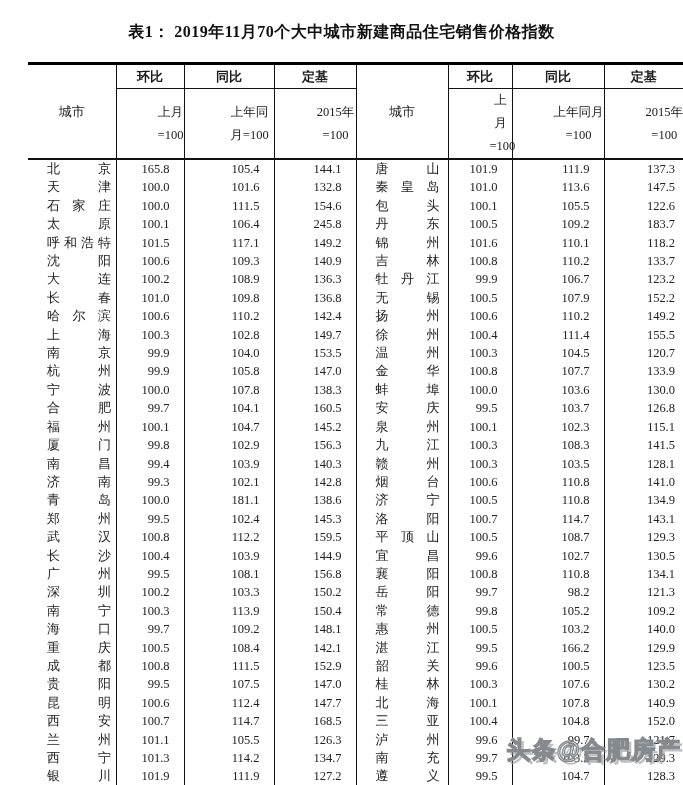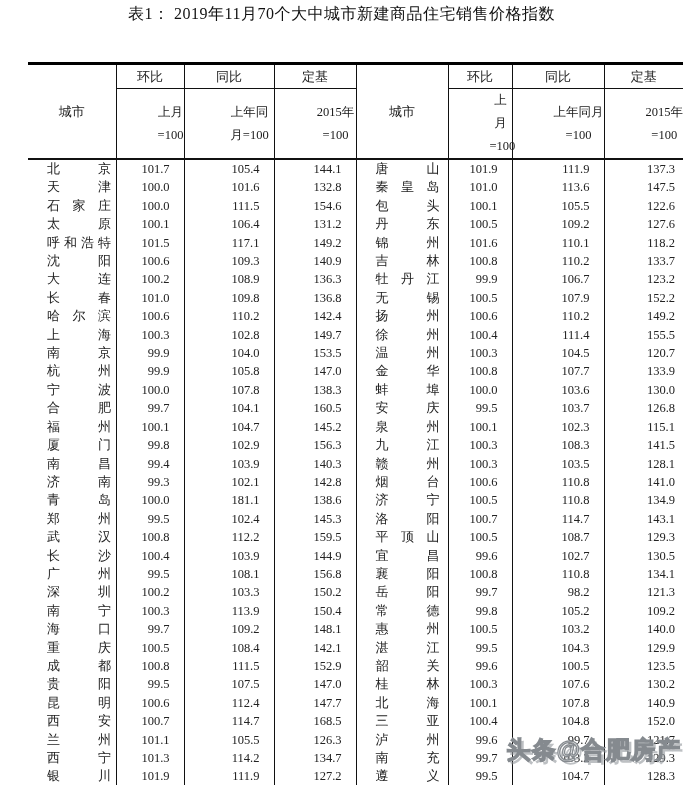--- a/index.html
+++ b/index.html
@@ -1,37 +1,37 @@
 <!DOCTYPE html>
 <html><head>
 <meta charset="utf-8">
 <style>
   html,body{margin:0;padding:0;}
   body{
     width:683px;height:785px;background:#ffffff;position:relative;overflow:hidden;
     font-family:"Liberation Serif","DejaVu Serif",serif;color:#1a1a1a;
   }
   .title{
-    margin:0;padding-top:4px;width:683px;text-align:center;
-    font-size:16px;font-weight:normal;color:#111;letter-spacing:0.5px;
+    margin:0;padding-top:22px;width:683px;text-align:center;
+    font-size:16px;font-weight:bold;color:#111;letter-spacing:0.5px;
   }
   table.stats{
     table-layout:fixed;border-collapse:collapse;width:655px;
     position:absolute;left:28px;top:62px;
     border-top:3px solid #000;border-bottom:3px solid #22c55e;
   }
   thead{border-bottom:2px solid #111;}
   thead th{
     font-weight:normal;font-size:13px;text-align:center;padding:0;
     border-left:1px solid #111;color:#1a1a1a;
   }
   thead tr.h1 th{height:23px;line-height:23px;}
   thead tr.h2 th{height:23px;line-height:23px;font-size:12.5px;padding-left:41px;}
   thead tr.h1 th:first-child{border-left:none;}
-  thead tr.h1 th.grp{border-bottom:1px solid #111;}
+  thead tr.h1 th.grp{border-bottom:1px solid #111;font-weight:bold;}
   tbody tr{height:18.4px;}
   tbody td{
     padding:0;font-size:12.5px;line-height:18.4px;height:18.4px;
     border-left:1px solid #111;overflow:hidden;white-space:nowrap;color:#222;
   }
   tbody td:first-child{border-left:none;}
   td.city{padding-left:19px;text-align:left;font-size:13px;}
   .cityname{display:inline-flex;justify-content:space-between;width:64px;vertical-align:top;}
   td.num{text-align:right;padding-right:14px;}
   td.last{padding-right:8px;margin-left:16px;}
@@ -79,21 +79,21 @@
       <th>上年同月=100</th>
       <th>2015年=100</th>
     </tr>
   </thead>
   <tbody>
       <tr>
         <td class="city"><span class="cityname">
             <span>北</span>
             <span>京</span>
           </span></td>
-        <td class="num">101.7</td>
+        <td class="num">165.8</td>
         <td class="num">105.4</td>
         <td class="num">144.1</td>
         <td class="city"><span class="cityname">
             <span>唐</span>
             <span>山</span>
           </span></td>
         <td class="num">101.9</td>
         <td class="num">111.9</td>
         <td class="num last">137.3</td>
       </tr>
@@ -131,28 +131,28 @@
         <td class="num">105.5</td>
         <td class="num last">122.6</td>
       </tr>
       <tr>
         <td class="city"><span class="cityname">
             <span>太</span>
             <span>原</span>
           </span></td>
         <td class="num">100.1</td>
         <td class="num">106.4</td>
-        <td class="num">131.2</td>
+        <td class="num">245.8</td>
         <td class="city"><span class="cityname">
             <span>丹</span>
             <span>东</span>
           </span></td>
         <td class="num">100.5</td>
         <td class="num">109.2</td>
-        <td class="num last">127.6</td>
+        <td class="num last">183.7</td>
       </tr>
       <tr>
         <td class="city"><span class="cityname">
             <span>呼</span>
             <span>和</span>
             <span>浩</span>
             <span>特</span>
           </span></td>
         <td class="num">101.5</td>
         <td class="num">117.1</td>
@@ -510,21 +510,21 @@
             <span>庆</span>
           </span></td>
         <td class="num">100.5</td>
         <td class="num">108.4</td>
         <td class="num">142.1</td>
         <td class="city"><span class="cityname">
             <span>湛</span>
             <span>江</span>
           </span></td>
         <td class="num">99.5</td>
-        <td class="num">104.3</td>
+        <td class="num">166.2</td>
         <td class="num last">129.9</td>
       </tr>
       <tr>
         <td class="city"><span class="cityname">
             <span>成</span>
             <span>都</span>
           </span></td>
         <td class="num">100.8</td>
         <td class="num">111.5</td>
         <td class="num">152.9</td>

